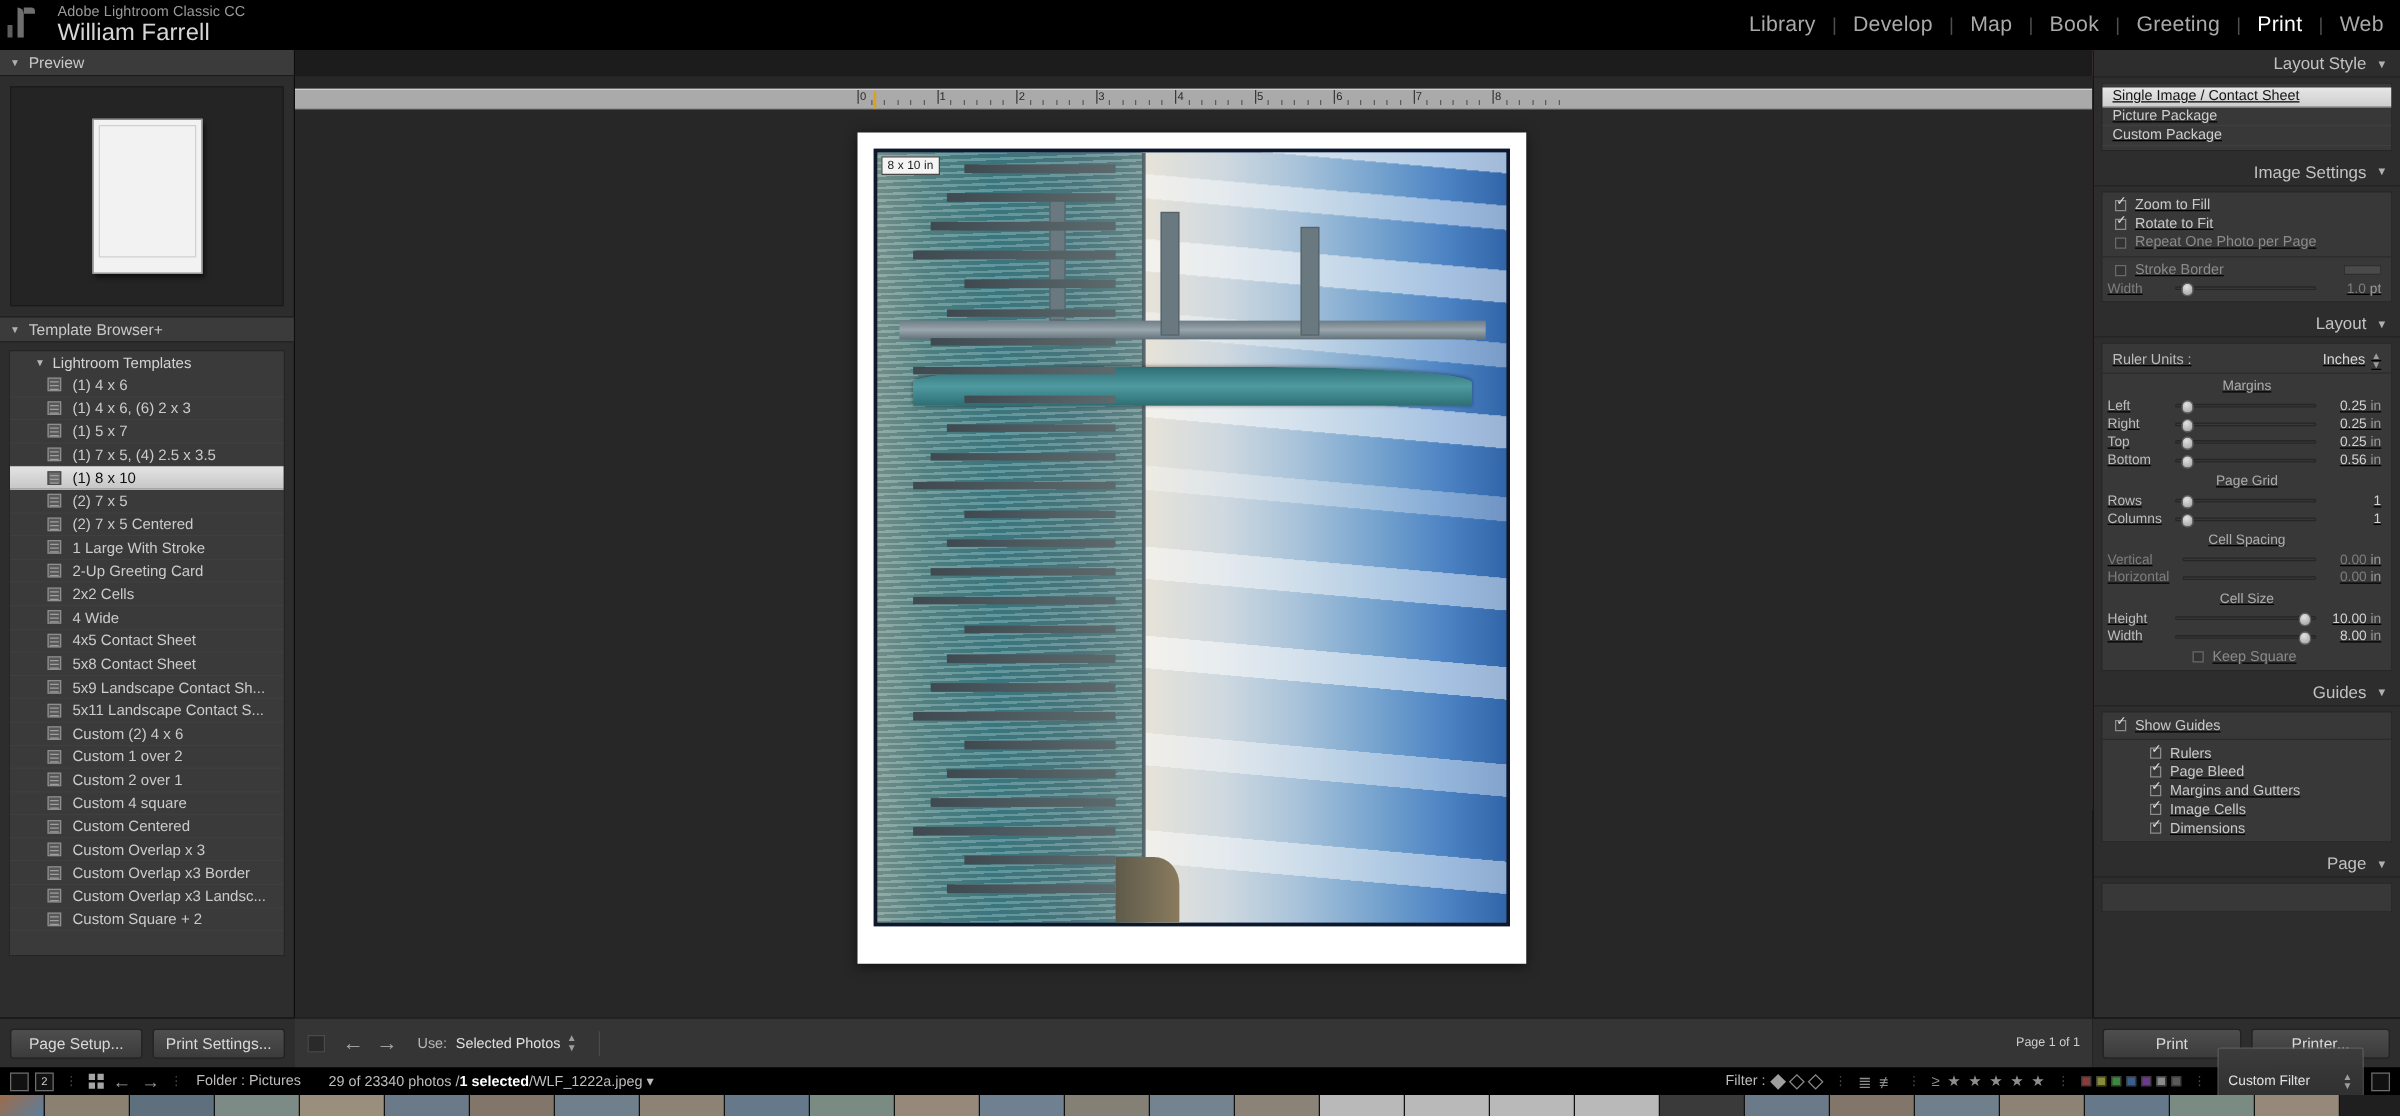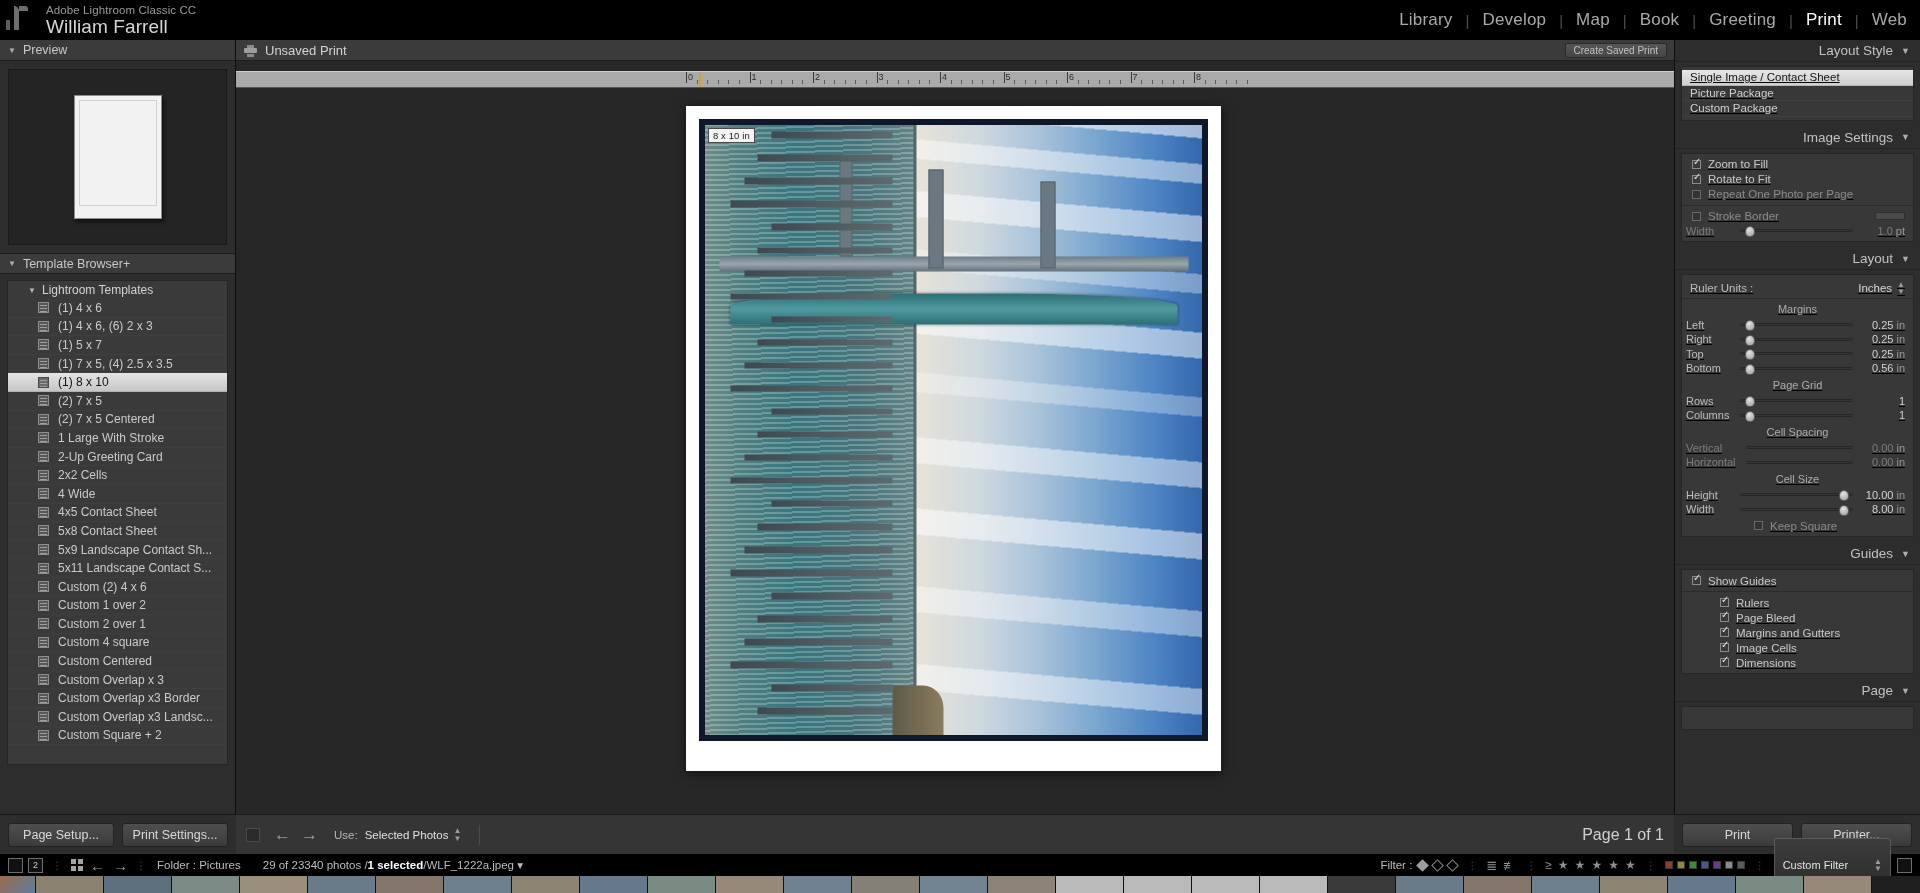--- a/index.html
+++ b/index.html
@@ -161,21 +161,21 @@
   }
 
   .page-sheet {
     position:absolute; background:#ffffff; box-shadow:0 2px 10px rgba(0,0,0,.6);
   }
   .page-inner-guide {
     position:absolute; border:1px solid #c9c9c9;
   }
   .photo-cell {
     position:absolute; overflow:hidden; background:#4b6480;
-    border:6px solid #0f172a;
+    border:3px solid #0f172a;
     padding-left:39px;
   }
   .dim-badge {
     position:absolute; left:3px; top:3px; z-index:5;
     background:#f4f4f4; border:1px solid #4a4a4a;
     font-size:9.5px; color:#1a1a1a; padding:1px 4px; letter-spacing:.1px;
   }
 
   
   .photo-rot {
@@ -318,21 +318,21 @@
   .toolbar {
     position:absolute; left:236px; top:814px; right:246px; height:40px;
     background:#353535; display:flex; align-items:center; padding:0 10px;
     border-top:1px solid #1d1d1d;
   }
   .tb-square { width:14px; height:14px; background:#2a2a2a; border:1px solid #4a4a4a; }
   .tb-arrow { font-size:17px; color:#9f9f9f; cursor:pointer; }
   .tb-text { color:#b8b8b8; font-size:11.5px; }
   .tb-val { color:#e0e0e0; font-size:11.5px; }
   .tb-sep { width:1px; height:20px; background:#4a4a4a; }
-  .page-of { margin-left:auto; color:#cfcfcf; font-size:16px; }
+  .page-of { margin-left:auto; color:#cfcfcf; font-size:10px; }
 
   
   .strip-bar {
     position:absolute; left:0; top:854px; width:1920px; height:22px;
     background:#000; display:flex; align-items:center; padding:0 8px; gap:0;
   }
   .nav-sq {
     width:15px; height:15px; border:1px solid #6e6e6e; background:#111;
     color:#cfcfcf; font-size:9px; display:flex; align-items:center; justify-content:center;
     margin-right:5px; cursor:pointer;
@@ -516,25 +516,20 @@
         </div>
     </div>
   </div>
 
   <div class="left-buttons">
     <div class="lbtn">Page Setup...</div>
     <div class="lbtn">Print Settings...</div>
   </div>
 
   <div class="center">
-    <div class="center-head">
-      <div class="printer-icon"></div>
-      <div class="title">Unsaved Print</div>
-      <div class="saved-print-btn">Create Saved Print</div>
-    </div>
 
     <div class="canvas-area">
       <div class="ruler" id="h-ruler">
           <span class="tick" style="left: 450px;"></span>
           <span class="num" style="left: 450px;">0</span>
           <span class="tick minor" style="left: 460.583px;"></span>
           <span class="tick minor" style="left: 471.167px;"></span>
           <span class="tick minor" style="left: 481.75px;"></span>
           <span class="tick minor" style="left: 492.333px;"></span>
           <span class="tick minor" style="left: 502.917px;"></span>

